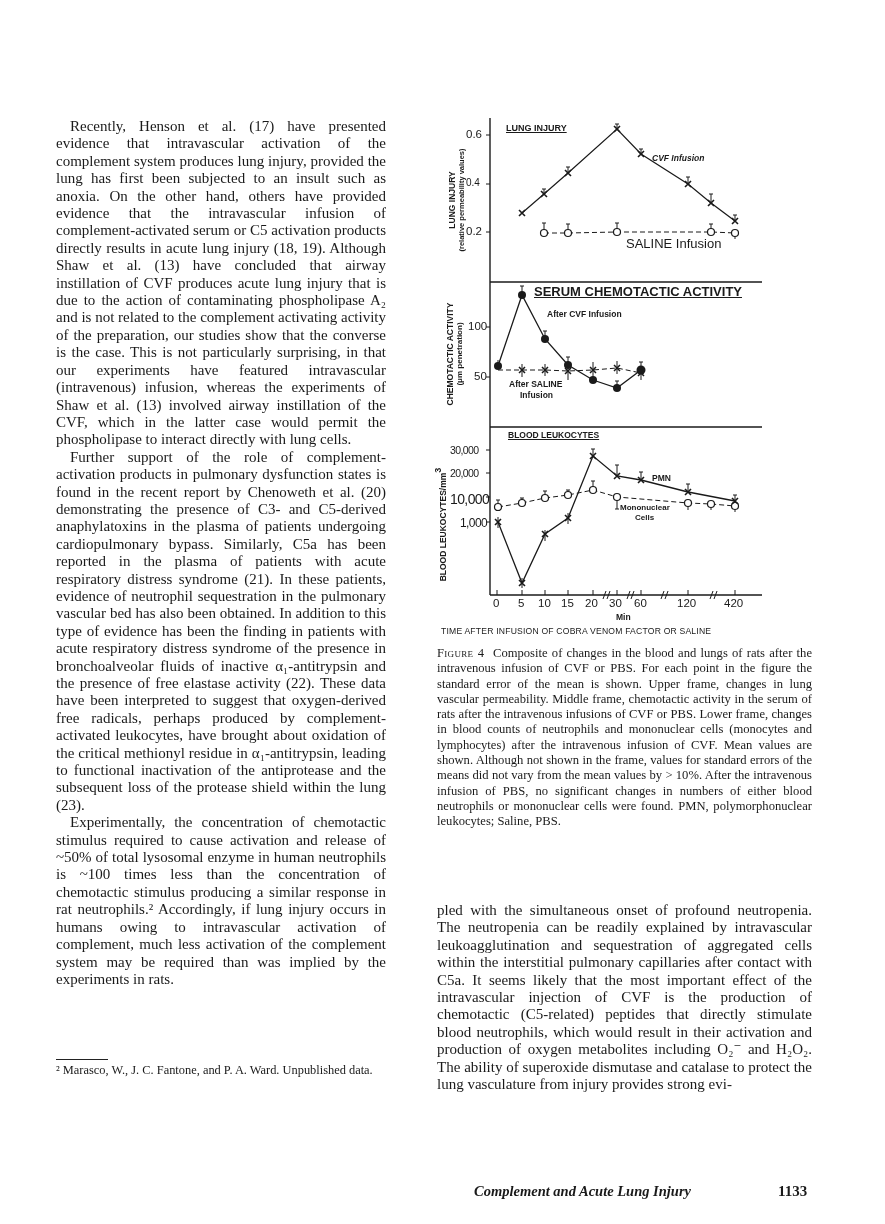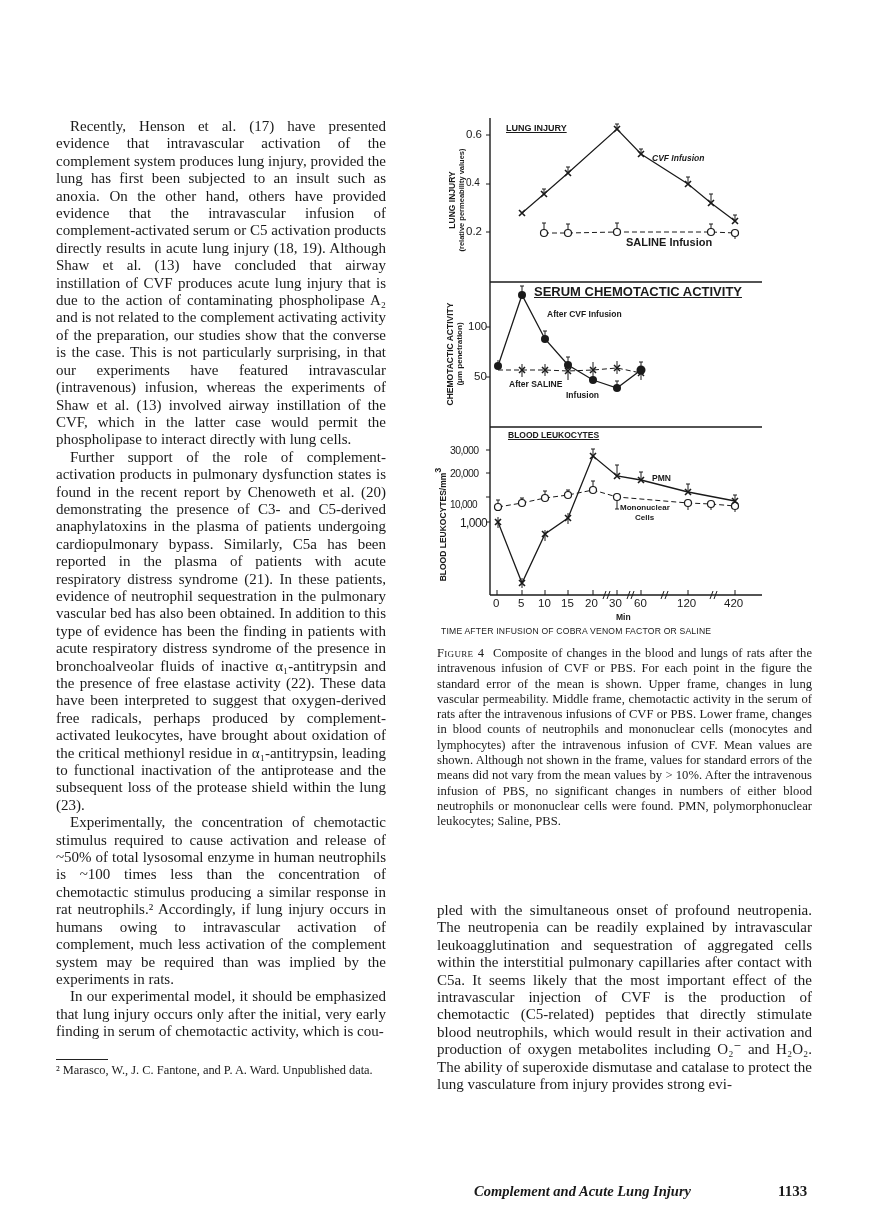--- a/index.html
+++ b/index.html
@@ -19,21 +19,20 @@
   #figure svg { position: absolute; left: 0; top: 0; }
   .sup { font-size: 9px; vertical-align: 5px; }
 </style>
 </head>
 <body>
 
 <div id="left-col" class="col">
   <p>Recently, Henson et al. (17) have presented evidence that intravascular activation of the complement system produces lung injury, provided the lung has first been subjected to an insult such as anoxia. On the other hand, others have provided evidence that the intravascular infusion of complement-activated serum or C5 activation products directly results in acute lung injury (18, 19). Although Shaw et al. (13) have concluded that airway instillation of CVF produces acute lung injury that is due to the action of contaminating phospholipase A₂ and is not related to the complement activating activity of the preparation, our studies show that the converse is the case. This is not particularly surprising, in that our experiments have featured intravascular (intravenous) infusion, whereas the experiments of Shaw et al. (13) involved airway instillation of the CVF, which in the latter case would permit the phospholipase to interact directly with lung cells.</p>
   <p>Further support of the role of complement-activation products in pulmonary dysfunction states is found in the recent report by Chenoweth et al. (20) demonstrating the presence of C3- and C5-derived anaphylatoxins in the plasma of patients undergoing cardiopulmonary bypass. Similarly, C5a has been reported in the plasma of patients with acute respiratory distress syndrome (21). In these patients, evidence of neutrophil sequestration in the pulmonary vascular bed has also been obtained. In addition to this type of evidence has been the finding in patients with acute respiratory distress syndrome of the presence in bronchoalveolar fluids of inactive α₁-antitrypsin and the presence of free elastase activity (22). These data have been interpreted to suggest that oxygen-derived free radicals, perhaps produced by complement-activated leukocytes, have brought about oxidation of the critical methionyl residue in α₁-antitrypsin, leading to functional inactivation of the antiprotease and the subsequent loss of the protease shield within the lung (23).</p>
   <p>Experimentally, the concentration of chemotactic stimulus required to cause activation and release of ~50% of total lysosomal enzyme in human neutrophils is ~100 times less than the concentration of chemotactic stimulus producing a similar response in rat neutrophils.² Accordingly, if lung injury occurs in humans owing to intravascular activation of complement, much less activation of the complement system may be required than was implied by the experiments in rats.</p>
-  <p>In our experimental model, it should be emphasized that lung injury occurs only after the initial, very early finding in serum of chemotactic activity, which is cou-</p>
 </div>
 
 <div class="footnote-rule"></div>
 <div class="footnote">² Marasco, W., J. C. Fantone, and P. A. Ward. Unpublished data.</div>
 
 <div id="figure">
   <svg width="390" height="530" viewBox="0 0 390 530" font-family="Liberation Sans, DejaVu Sans, sans-serif" fill="none" stroke="#1a1a1a">
 
     <line x1="60" y1="6" x2="60" y2="483" stroke-width="1.4"></line>
     <line x1="60" y1="170" x2="332" y2="170" stroke-width="1.4"></line>
@@ -238,41 +237,41 @@
     </g>
   </svg>
 
   <div style="position:absolute; left:0; top:0; width:390px; height:530px; font-family:'Liberation Sans','DejaVu Sans',sans-serif; color:#1a1a1a;">
 
     <span style="position:absolute; left:76px; top:11px; font-size:9px; font-weight:bold; text-decoration:underline;">LUNG INJURY</span>
     <span style="position:absolute; left:36px; top:16px; font-size:11.5px;">0.6</span>
     <span style="position:absolute; left:36px; top:65px; font-size:10px;">0.4</span>
     <span style="position:absolute; left:36px; top:113px; font-size:11.5px;">0.2</span>
     <span style="position:absolute; left:222px; top:41px; font-size:8.5px; font-weight:bold;font-style:italic;">CVF Infusion</span>
-    <span style="position:absolute; left:196px; top:124px; font-size:11px; font-weight:bold;">SALINE Infusion</span>
+    <span style="position:absolute; left:196px; top:124px; font-size:13px; font-weight:normal;">SALINE Infusion</span>
     <div style="position:absolute; left:-38px; top:78px; width:130px; transform:rotate(-90deg); text-align:center; font-size:8.5px; font-weight:bold; line-height:10px;">
       <div>LUNG INJURY</div>
       <div style="font-size:7.5px;">(relative permeability values)</div>
     </div>
 
     <span style="position:absolute; left:104px; top:172px; font-size:13px; font-weight:bold; text-decoration:underline;">SERUM CHEMOTACTIC ACTIVITY</span>
     <span style="position:absolute; left:38px; top:208px; font-size:11.5px;">100</span>
     <span style="position:absolute; left:44px; top:258px; font-size:11.5px;">50</span>
     <span style="position:absolute; left:117px; top:197px; font-size:8.5px; font-weight:bold;">After CVF Infusion</span>
     <span style="position:absolute; left:79px; top:267px; font-size:8.5px; font-weight:bold;">After SALINE</span>
-    <span style="position:absolute; left:90px; top:278px; font-size:8.5px; font-weight:bold;margin-left:46px;">Infusion</span>
+    <span style="position:absolute; left:90px; top:278px; font-size:8.5px; font-weight:bold;">Infusion</span>
     <div style="position:absolute; left:-40px; top:232px; width:130px; transform:rotate(-90deg); text-align:center; font-size:8.5px; font-weight:bold; line-height:10px;">
       <div>CHEMOTACTIC ACTIVITY</div>
       <div style="font-size:8px;">(μm penetration)</div>
     </div>
 
     <span style="position:absolute; left:78px; top:318px; font-size:8.5px; font-weight:bold; text-decoration:underline;">BLOOD LEUKOCYTES</span>
     <span style="position:absolute; left:20px; top:332px; font-size:10.5px; letter-spacing:-0.6px;">30,000</span>
     <span style="position:absolute; left:20px; top:355px; font-size:10.5px; letter-spacing:-0.6px;">20,000</span>
-    <span style="position:absolute; left:20px; top:379px; font-size:10px; letter-spacing:-0.6px;margin-top:8px;">10,000</span>
+    <span style="position:absolute; left:20px; top:379px; font-size:14px; letter-spacing:-0.6px;">10,000</span>
     <span style="position:absolute; left:30px; top:404px; font-size:12px; letter-spacing:-0.6px;">1,000</span>
     <span style="position:absolute; left:222px; top:361px; font-size:8.5px; font-weight:bold;">PMN</span>
     <span style="position:absolute; left:190px; top:391px; font-size:8px; font-weight:bold;">Mononuclear</span>
     <span style="position:absolute; left:205px; top:401px; font-size:8px; font-weight:bold;text-align:center;">Cells</span>
     <div style="position:absolute; left:-50px; top:405px; width:120px; transform:rotate(-90deg); text-align:center; font-size:8.5px; font-weight:bold; line-height:10px;">
       <span>BLOOD LEUKOCYTES/mm</span><span class="sup">3</span>
     </div>
 
     <span style="position:absolute; left:63px; top:485px; font-size:11.5px;">0</span>
     <span style="position:absolute; left:88px; top:485px; font-size:11.5px;">5</span>

